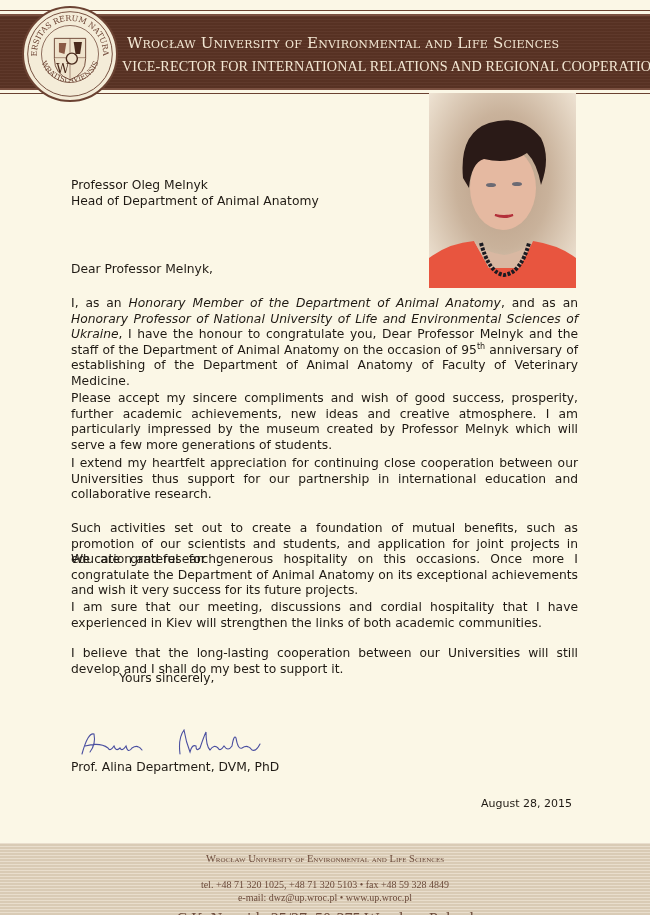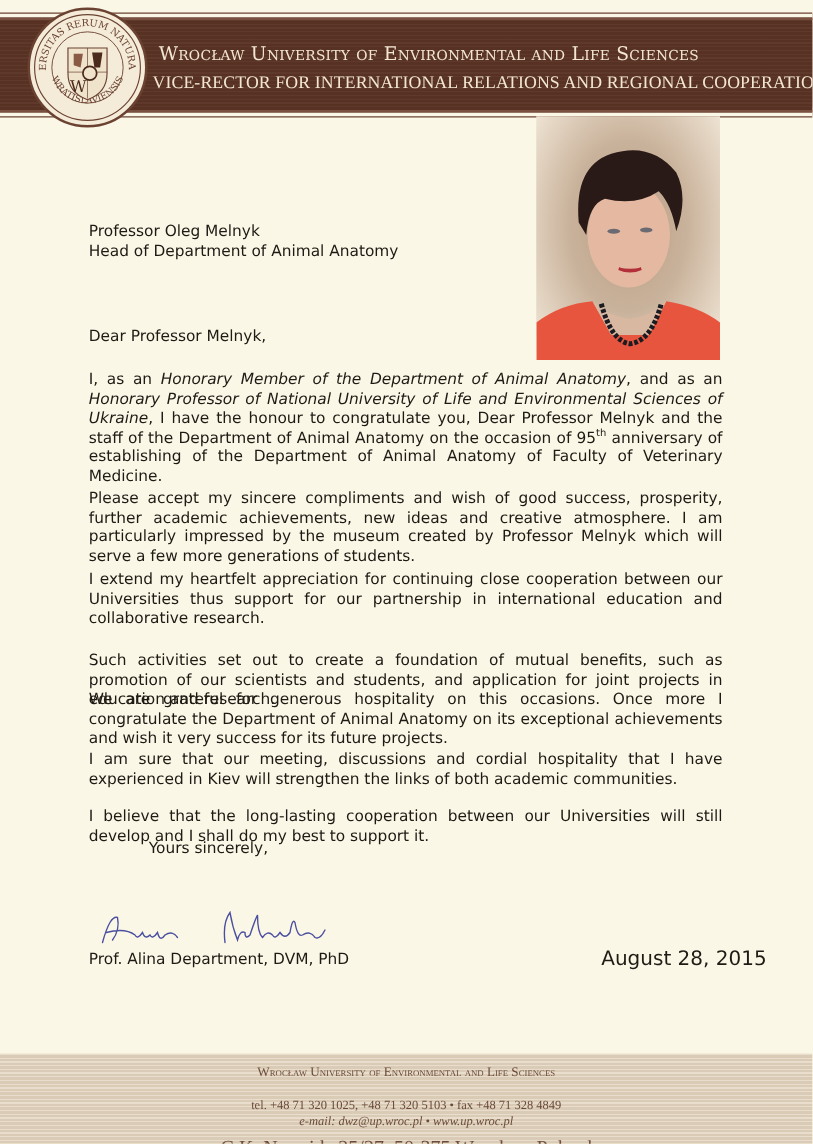--- a/index.html
+++ b/index.html
@@ -48,31 +48,31 @@
     .p3 { top: 456px; }
     .p4 { top: 521px; }
     .p5 { top: 552px; }
     .p6 { top: 600px; }
     .p7 { top: 646px; }
     sup { font-size: 8px; line-height: 0; vertical-align: super; }
     em { font-style: italic; }
     .closing { top: 671px; margin-left: 48px; }
     .signature { position: absolute; left: 80px; top: 724px; width: 200px; height: 36px; }
     .signer { top: 760px; }
-    .date { position: absolute; left: 481px; top: 757px; font-size: 16px; }
+    .date { position: absolute; left: 481px; top: 797px; font-size: 11px; }
     .footer-band {
       position: absolute; left: 0; top: 843px; width: 650px; height: 72px;
       background: #e2d3bc;
       background-image: repeating-linear-gradient(180deg, rgba(255,255,255,0.25) 0 1px, rgba(0,0,0,0.04) 1px 3px);
     }
     .foot { position: absolute; left: 0; width: 650px; text-align: center; color: #6b4a3a; font-family: "Liberation Serif", serif; }
     .f1 { top: 853px; font-size: 10.5px; font-variant: small-caps; }
     .f2 { top: 866px; font-size: 16px; margin-top: 44px; }
     .f3 { top: 879px; font-size: 10px; }
-    .f4 { top: 892px; font-size: 10px; font-style: italic; }
+    .f4 { top: 892px; font-size: 10px; }
   </style>
 </head>
 <body>
 
 <div class="header-band"></div>
 <div class="seal">
   <svg viewBox="0 0 100 100">
     <defs>
       <path id="arcTop" d="M 14 50 A 36 36 0 0 1 86 50"></path>
       <path id="arcBot" d="M 18 56 A 33 33 0 0 0 82 56"></path>
@@ -129,14 +129,14 @@
       <path d="M 100 30 Q 98 14 104 6 Q 106 18 110 28 Q 112 20 116 22 Q 116 28 120 24 Q 124 12 126 8 Q 126 22 130 26 Q 134 20 138 24 Q 140 28 144 22 Q 148 28 152 22 Q 154 10 156 14 Q 158 26 162 24 Q 168 20 172 26 Q 176 28 180 20"></path>
     </g>
   </svg>
 </div>
 <div class="text signer">Prof. Alina Department, DVM, PhD</div>
 <div class="date">August 28, 2015</div>
 
 <div class="footer-band"></div>
 <div class="foot f1">Wrocław University of Environmental and Life Sciences</div>
 <div class="foot f2">C.K. Norwida 25/27, 50-375 Wrocław, Poland</div>
-<div class="foot f3">tel. +48 71 320 1025, +48 71 320 5103 • fax +48 71 328 4849</div>
+<div class="foot f3">tel. +48 71 320 1025, +48 71 320 5103 • fax +48 59 328 4849</div>
 <div class="foot f4">e-mail: dwz@up.wroc.pl • www.up.wroc.pl</div>
 
 </body></html>

